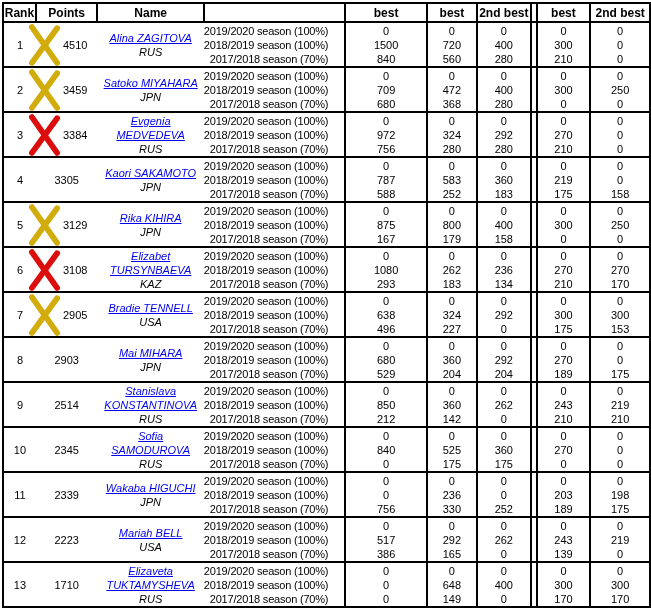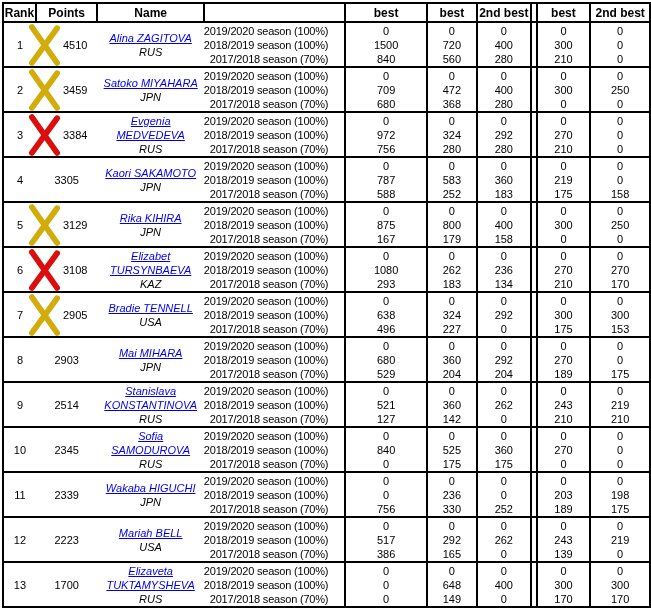--- a/index.html
+++ b/index.html
@@ -492,22 +492,22 @@
       <a href="#" class="skater-link">Stanislava KONSTANTINOVA</a>
       <div class="country">RUS</div>
     </td>
     <td class="c-season">
       <div class="line">2019/2020 season (100%)</div>
       <div class="line">2018/2019 season (100%)</div>
       <div class="line">2017/2018 season (70%)</div>
     </td>
     <td class="c-val">
       <div class="line">0</div>
-      <div class="line">521</div>
-      <div class="line">127</div>
+      <div class="line">850</div>
+      <div class="line">212</div>
     </td>
     <td class="c-val">
       <div class="line">0</div>
       <div class="line">360</div>
       <div class="line">142</div>
     </td>
     <td class="c-val">
       <div class="line">0</div>
       <div class="line">262</div>
       <div class="line">0</div>
@@ -651,21 +651,21 @@
       <div class="line">0</div>
       <div class="line">219</div>
       <div class="line">0</div>
     </td>
   </tr>
 
   <tr>
     <td class="c-rank">13</td>
     <td class="c-points">
       
-      <span>1700</span>
+      <span>1710</span>
     </td>
     <td class="c-name">
       <a href="#" class="skater-link">Elizaveta TUKTAMYSHEVA</a>
       <div class="country">RUS</div>
     </td>
     <td class="c-season">
       <div class="line">2019/2020 season (100%)</div>
       <div class="line">2018/2019 season (100%)</div>
       <div class="line">2017/2018 season (70%)</div>
     </td>

